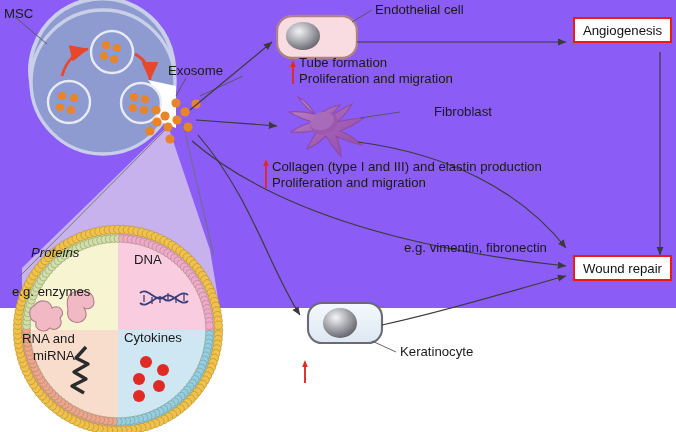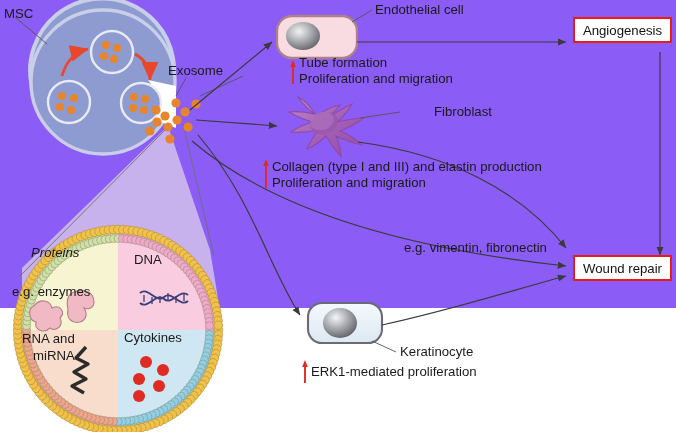--- a/index.html
+++ b/index.html
@@ -479,21 +479,20 @@
 
   <div class="lbl f13" style="left:375px;top:2px;">Endothelial cell</div>
   <div class="lbl f13" style="left:299px;top:55px;">Tube formation</div>
   <div class="lbl f13" style="left:299px;top:71px;">Proliferation and migration</div>
 
   <div class="lbl f13" style="left:404px;top:104px;margin-left:30px;">Fibroblast</div>
   <div class="lbl f13" style="left:272px;top:159px;">Collagen (type I and III) and elastin production</div>
   <div class="lbl f13" style="left:272px;top:175px;">Proliferation and migration</div>
 
   <div class="lbl f13" style="left:400px;top:344px;">Keratinocyte</div>
-  <div class="lbl f13" style="left:311px;top:364px;">ERK1-mediated proliferation</div>
 
   <div class="lbl f13" style="left:404px;top:240px;">e.g. vimentin, fibronectin</div>
 
   <div class="box" style="left:573px;top:17px;width:99px;height:26px;">Angiogenesis</div>
   <div class="box" style="left:573px;top:255px;width:99px;height:26px;">Wound repair</div>
 
   <div class="lbl f13" style="left:31px;top:245px;font-style:italic;">Proteins</div>
   <div class="lbl f13" style="left:12px;top:263px;margin-top:21px;">e.g. enzymes</div>
   <div class="lbl f13" style="left:134px;top:252px;">DNA</div>
   <div class="lbl f13" style="left:22px;top:331px;">RNA and</div>

